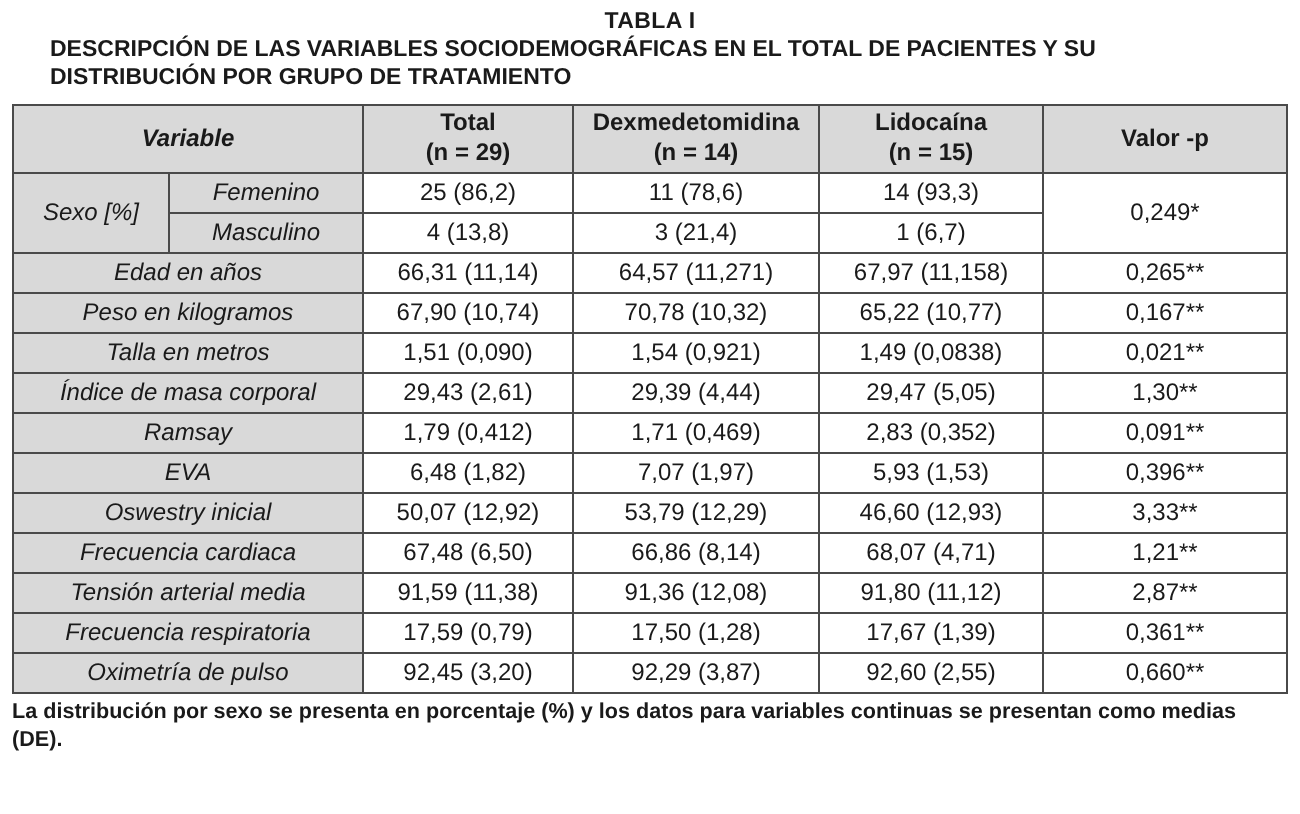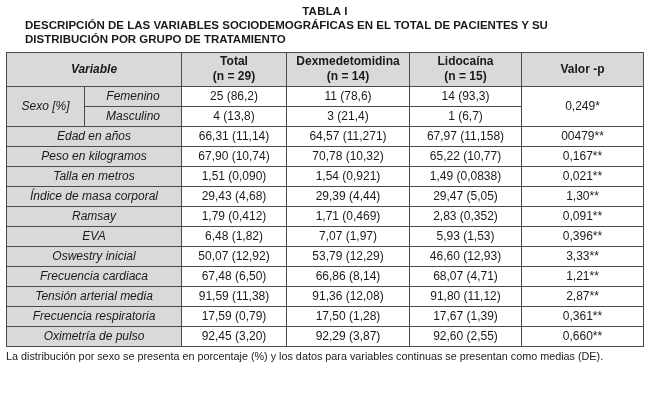--- a/index.html
+++ b/index.html
@@ -58,21 +58,21 @@
   }
   .hdr-line { line-height: 1.25; }
 
   .footnotes {
     width: 638px;
     margin: 3px auto 0;
     font-size: 10.8px;
     line-height: 1.28;
     text-align: left;
   }
-  .footnotes p { margin: 0; }
+  .footnotes p { margin: 0; font-weight: bold; }
 </style>
 </head>
 <body>
 
 <div class="page">
 
   <div class="title">TABLA I</div>
   <div class="subtitle">DESCRIPCIÓN DE LAS VARIABLES SOCIODEMOGRÁFICAS EN EL TOTAL DE PACIENTES Y SU DISTRIBUCIÓN POR GRUPO DE TRATAMIENTO</div>
 
   <table class="data">
@@ -116,39 +116,39 @@
         <td>4 (13,8)</td>
         <td>3 (21,4)</td>
         <td>1 (6,7)</td>
       </tr>
 
       <tr>
         <td class="var" colspan="2">Edad en años</td>
         <td>66,31 (11,14)</td>
         <td>64,57 (11,271)</td>
         <td>67,97 (11,158)</td>
-        <td>00479**</td>
+        <td>0,265**</td>
       </tr>
       <tr>
         <td class="var" colspan="2">Peso en kilogramos</td>
         <td>67,90 (10,74)</td>
         <td>70,78 (10,32)</td>
         <td>65,22 (10,77)</td>
         <td>0,167**</td>
       </tr>
       <tr>
         <td class="var" colspan="2">Talla en metros</td>
         <td>1,51 (0,090)</td>
         <td>1,54 (0,921)</td>
         <td>1,49 (0,0838)</td>
         <td>0,021**</td>
       </tr>
       <tr>
         <td class="var" colspan="2">Índice de masa corporal</td>
-        <td>29,43 (4,68)</td>
+        <td>29,43 (2,61)</td>
         <td>29,39 (4,44)</td>
         <td>29,47 (5,05)</td>
         <td>1,30**</td>
       </tr>
       <tr>
         <td class="var" colspan="2">Ramsay</td>
         <td>1,79 (0,412)</td>
         <td>1,71 (0,469)</td>
         <td>2,83 (0,352)</td>
         <td>0,091**</td>

